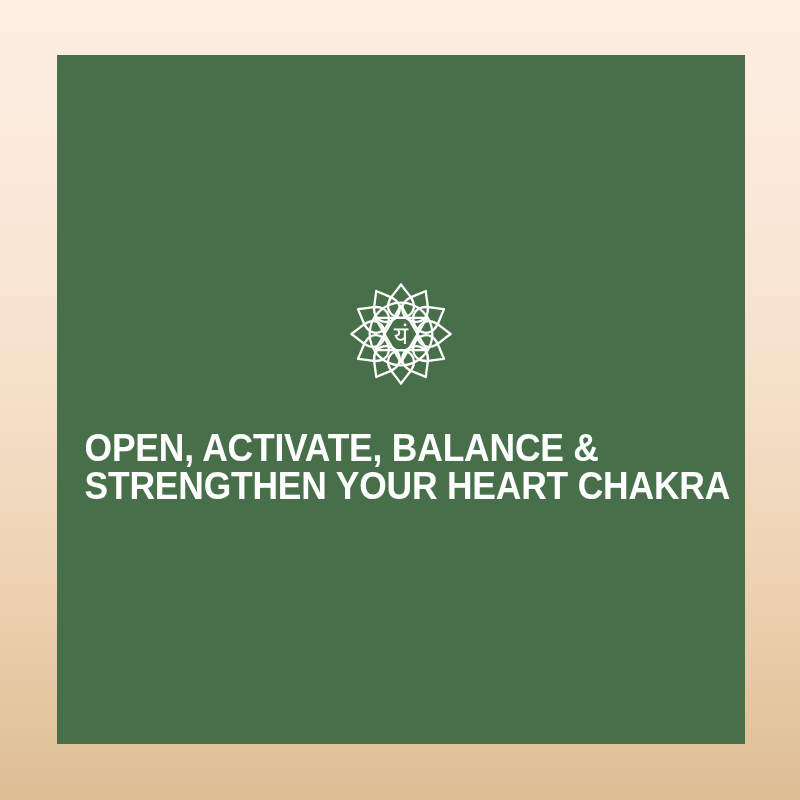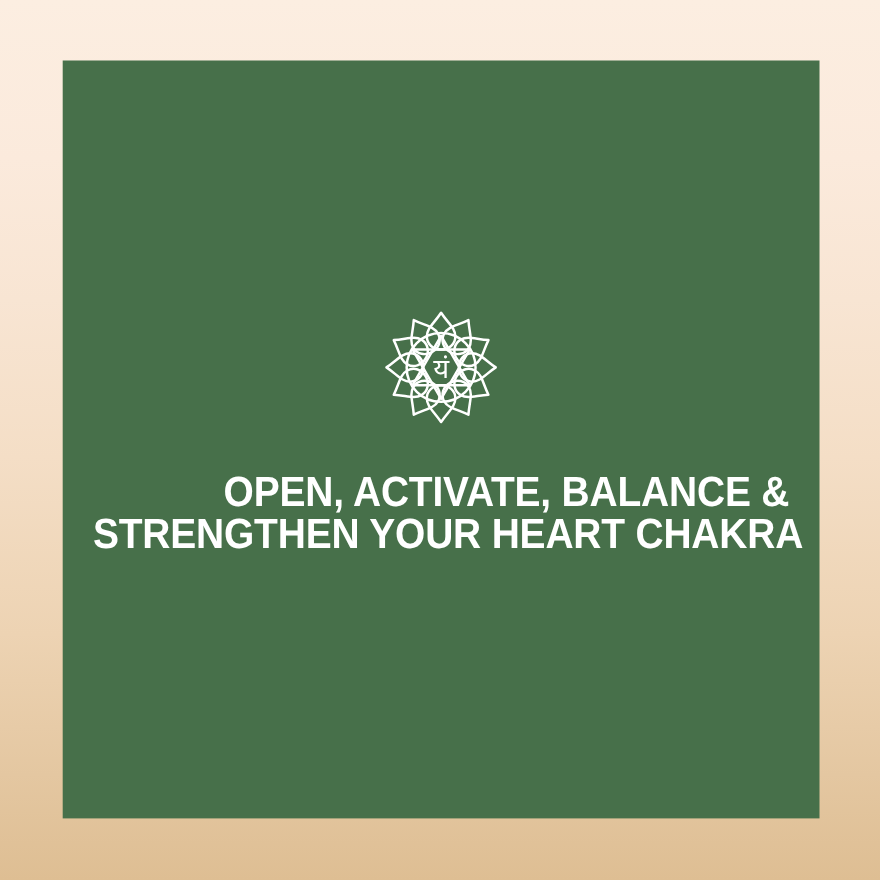--- a/index.html
+++ b/index.html
@@ -66,21 +66,21 @@
     width: 108px;
     height: 108px;
   }
 
   
   #headline {
     position: absolute;
     left: 0;
     top: 348px;
     width: 688px;
-    text-align: right;
+    text-align: left;
     color: #FFFFFF;
     font-family: "Liberation Sans", sans-serif;
     font-weight: bold;
     font-size: 38.5px;
     line-height: 38px;
     letter-spacing: -0.2px;
     text-transform: uppercase;
     -webkit-font-smoothing: antialiased;
   }
   .headline-line {

